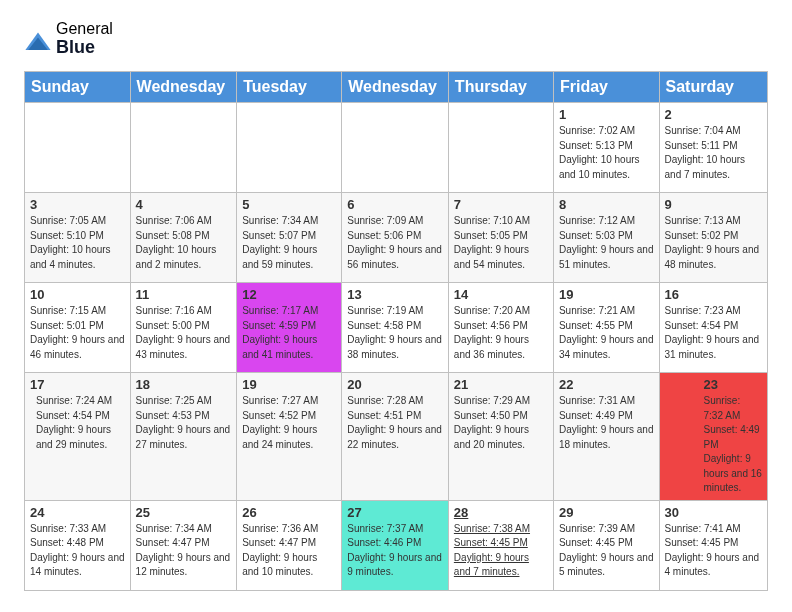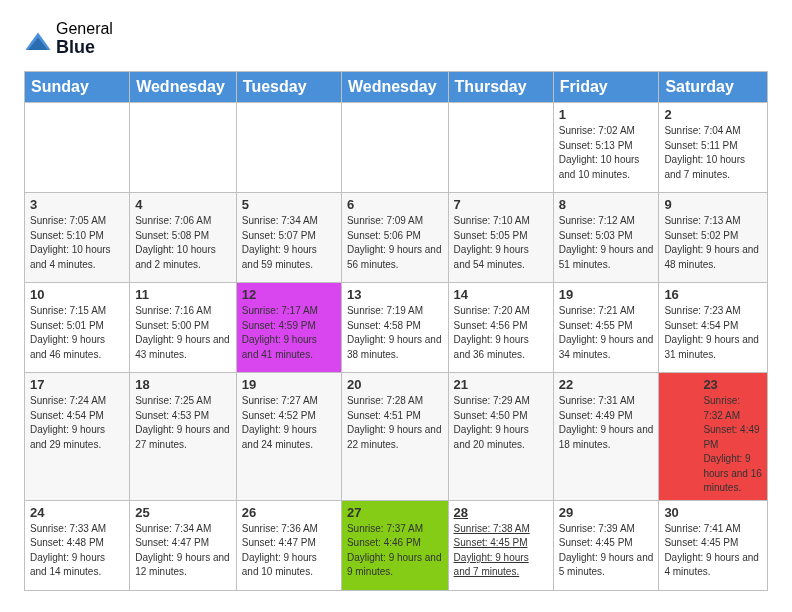--- a/index.html
+++ b/index.html
@@ -152,21 +152,21 @@
           <td style="background: rgb(255, 255, 255);">
             <span class="day-num">16</span>
             <div class="day-info" style="white-space: pre-line;">Sunrise: 7:23 AM
 Sunset: 4:54 PM
 Daylight: 9 hours and 31 minutes.</div>
           </td>
         </tr>
         <tr>
           <td style="background: rgb(247, 247, 247);">
             <span class="day-num">17</span>
-            <div class="day-info" style="white-space: pre-line;">Sunrise: 7:24 AM
+            <div class="day-info" style="white-space: pre-line; margin-left: 6px;">Sunrise: 7:24 AM
 Sunset: 4:54 PM
 Daylight: 9 hours and 29 minutes.</div>
           </td>
           <td style="background: rgb(247, 247, 247);">
             <span class="day-num">18</span>
             <div class="day-info" style="white-space: pre-line;">Sunrise: 7:25 AM
 Sunset: 4:53 PM
 Daylight: 9 hours and 27 minutes.</div>
           </td>
           <td style="background: rgb(247, 247, 247);">
@@ -212,21 +212,21 @@
             <div class="day-info" style="white-space: pre-line;">Sunrise: 7:34 AM
 Sunset: 4:47 PM
 Daylight: 9 hours and 12 minutes.</div>
           </td>
           <td style="background: rgb(255, 255, 255);">
             <span class="day-num">26</span>
             <div class="day-info" style="white-space: pre-line;">Sunrise: 7:36 AM
 Sunset: 4:47 PM
 Daylight: 9 hours and 10 minutes.</div>
           </td>
-          <td style="background: #84cc16;">
+          <td style="background: #5eead4;">
             <span class="day-num">27</span>
             <div class="day-info" style="white-space: pre-line;">Sunrise: 7:37 AM
 Sunset: 4:46 PM
 Daylight: 9 hours and 9 minutes.</div>
           </td>
           <td style="background: rgb(255, 255, 255); text-decoration: underline;">
             <span class="day-num">28</span>
             <div class="day-info" style="white-space: pre-line;">Sunrise: 7:38 AM
 Sunset: 4:45 PM
 Daylight: 9 hours and 7 minutes.</div>

